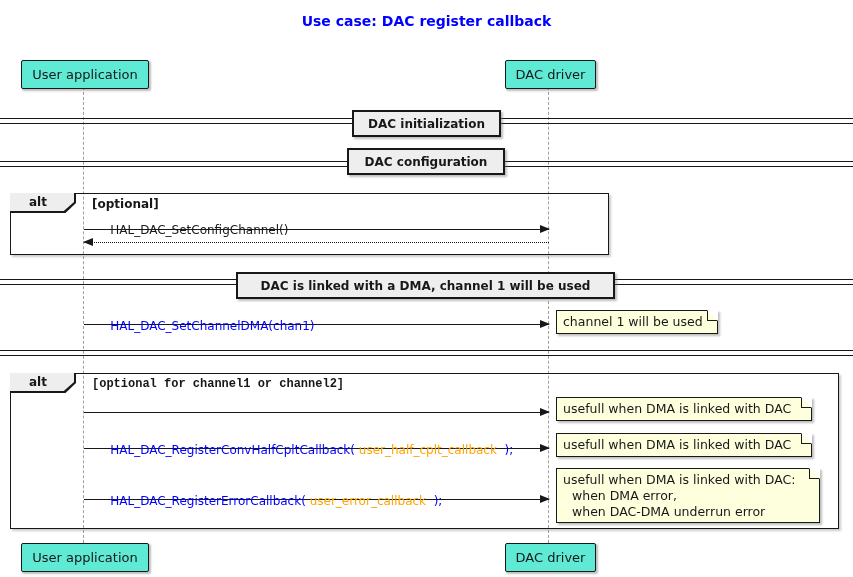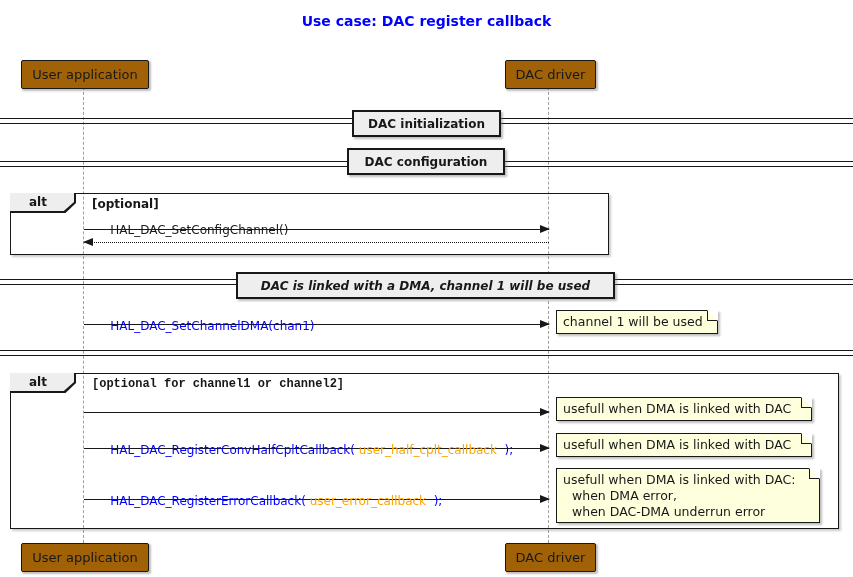--- a/index.html
+++ b/index.html
@@ -6,21 +6,21 @@
   .canvas{
     position:relative;width:853px;height:577px;background:#ffffff;overflow:hidden;
     font-family:"DejaVu Sans","Liberation Sans",sans-serif;color:#181818;
   }
   
   .lifeline{position:absolute;top:87px;height:456px;width:0;border-left:1px dashed #A0A0A0;z-index:0;}
   
   .title{position:absolute;top:13px;left:0;width:100%;text-align:center;
     font-size:14px;font-weight:bold;color:#0000FF;z-index:2;}
   
-  .participant{position:absolute;height:27px;background:#a16207;border:1.5px solid #181818;
+  .participant{position:absolute;height:27px;background:#5eead4;border:1.5px solid #181818;
     border-radius:2px;display:flex;align-items:center;justify-content:center;
     font-size:13px;z-index:3;box-shadow:1.5px 1.5px 2px rgba(110,110,110,.45);}
   
   .dline{position:absolute;left:0;width:853px;height:4px;border-top:1.5px solid #181818;
     border-bottom:1.5px solid #181818;z-index:1;}
   
   .divbox{position:absolute;background:#EEEEEE;border:2px solid #181818;
     display:flex;align-items:center;justify-content:center;font-size:12px;font-weight:bold;
     z-index:2;box-shadow:2px 2px 2px rgba(110,110,110,.45);}
   
@@ -75,21 +75,21 @@
   <div class="participant" style="left:505px;top:60px;width:89px;">
     <span>DAC driver</span>
   </div>
 
   <div class="divbox" style="left:352px;top:110px;width:145px;height:23px;">
     <span>DAC initialization</span>
   </div>
   <div class="divbox" style="left:347px;top:148px;width:154px;height:23px;">
     <span>DAC configuration</span>
   </div>
-  <div class="divbox" style="left:236px;top:272px;width:375px;height:23px;font-style:italic;">
+  <div class="divbox" style="left:236px;top:272px;width:375px;height:23px;">
     <span>DAC is linked with a DMA, channel 1 will be used</span>
   </div>
 
   <div class="frame" style="left:10px;top:193px;width:597px;height:60px;"></div>
   <div class="alt-tab" style="left:10px;top:193px;">
     <div class="alt-tab-inner">alt</div>
   </div>
   <div class="condition" style="left:92px;top:197px;">[optional]</div>
 
   <div class="msg c-black" style="left:95px;top:209px;">

